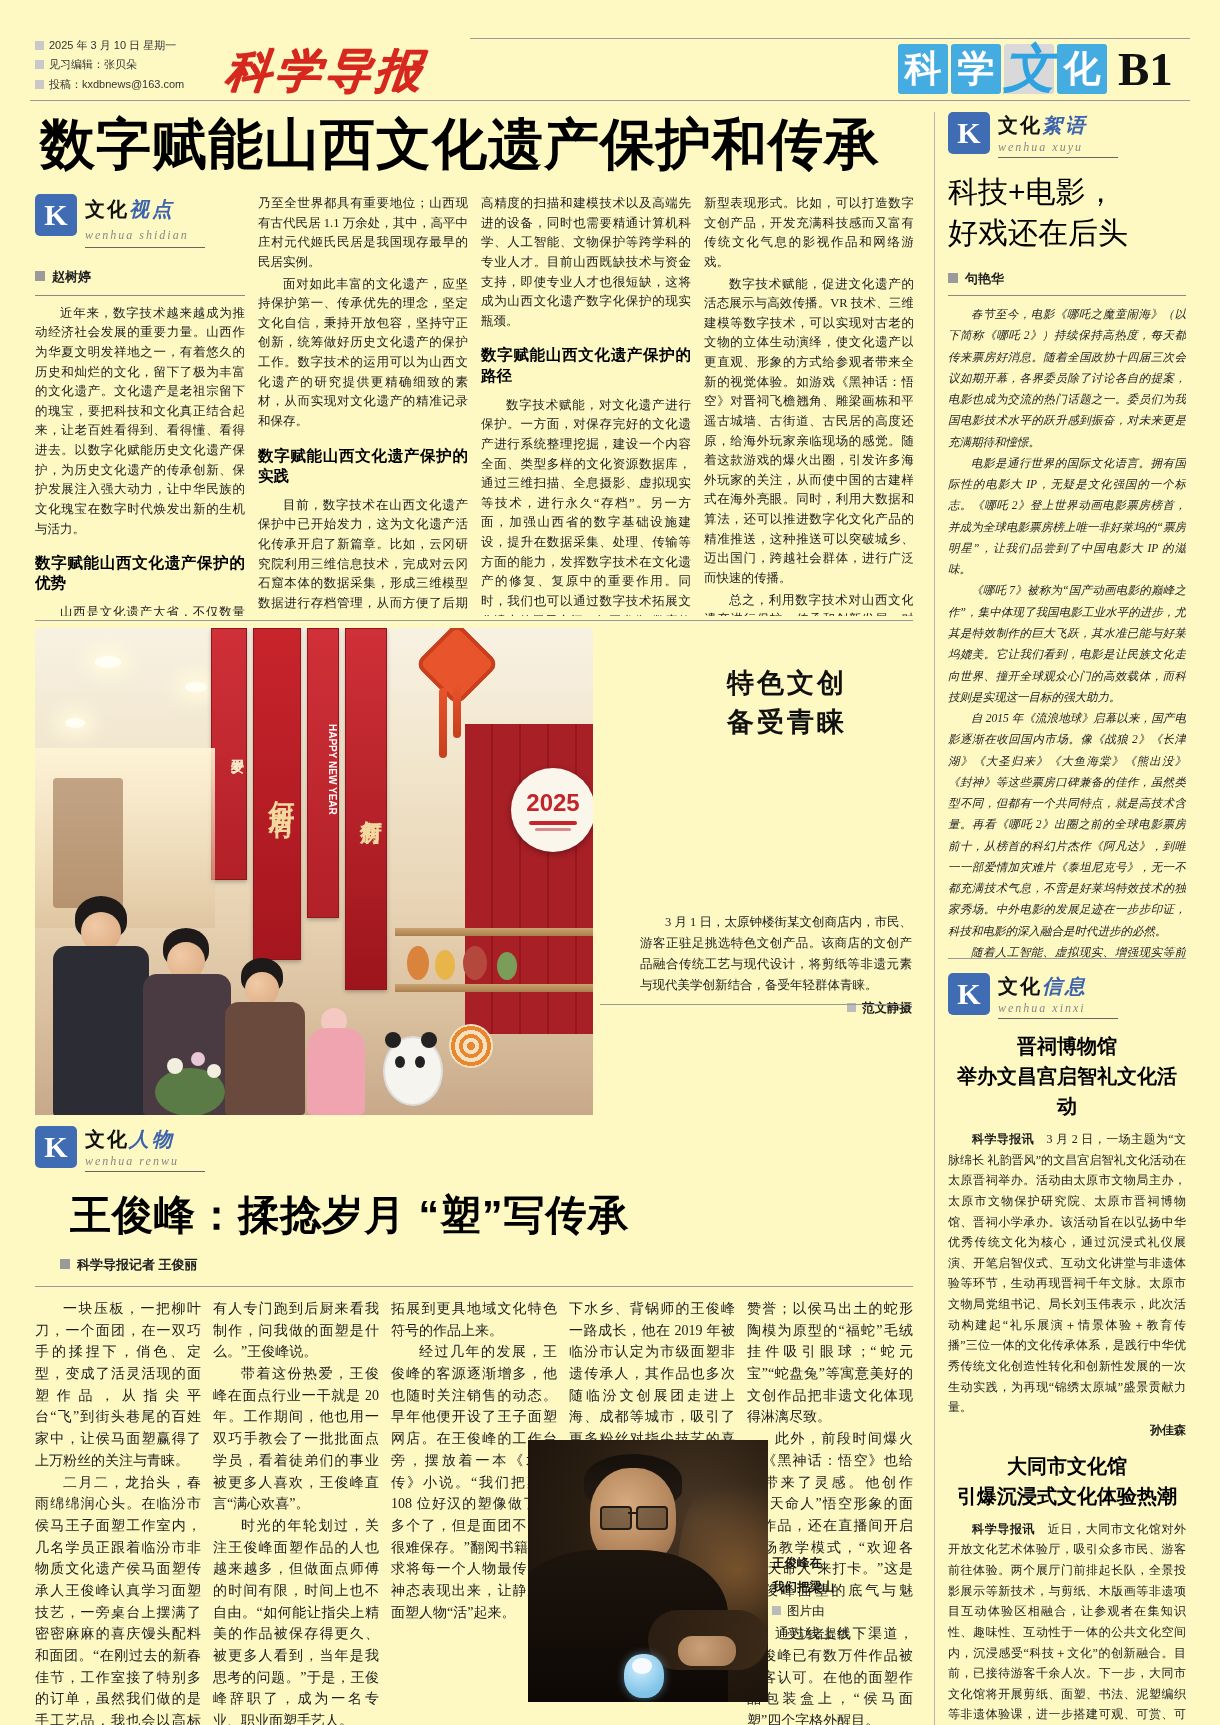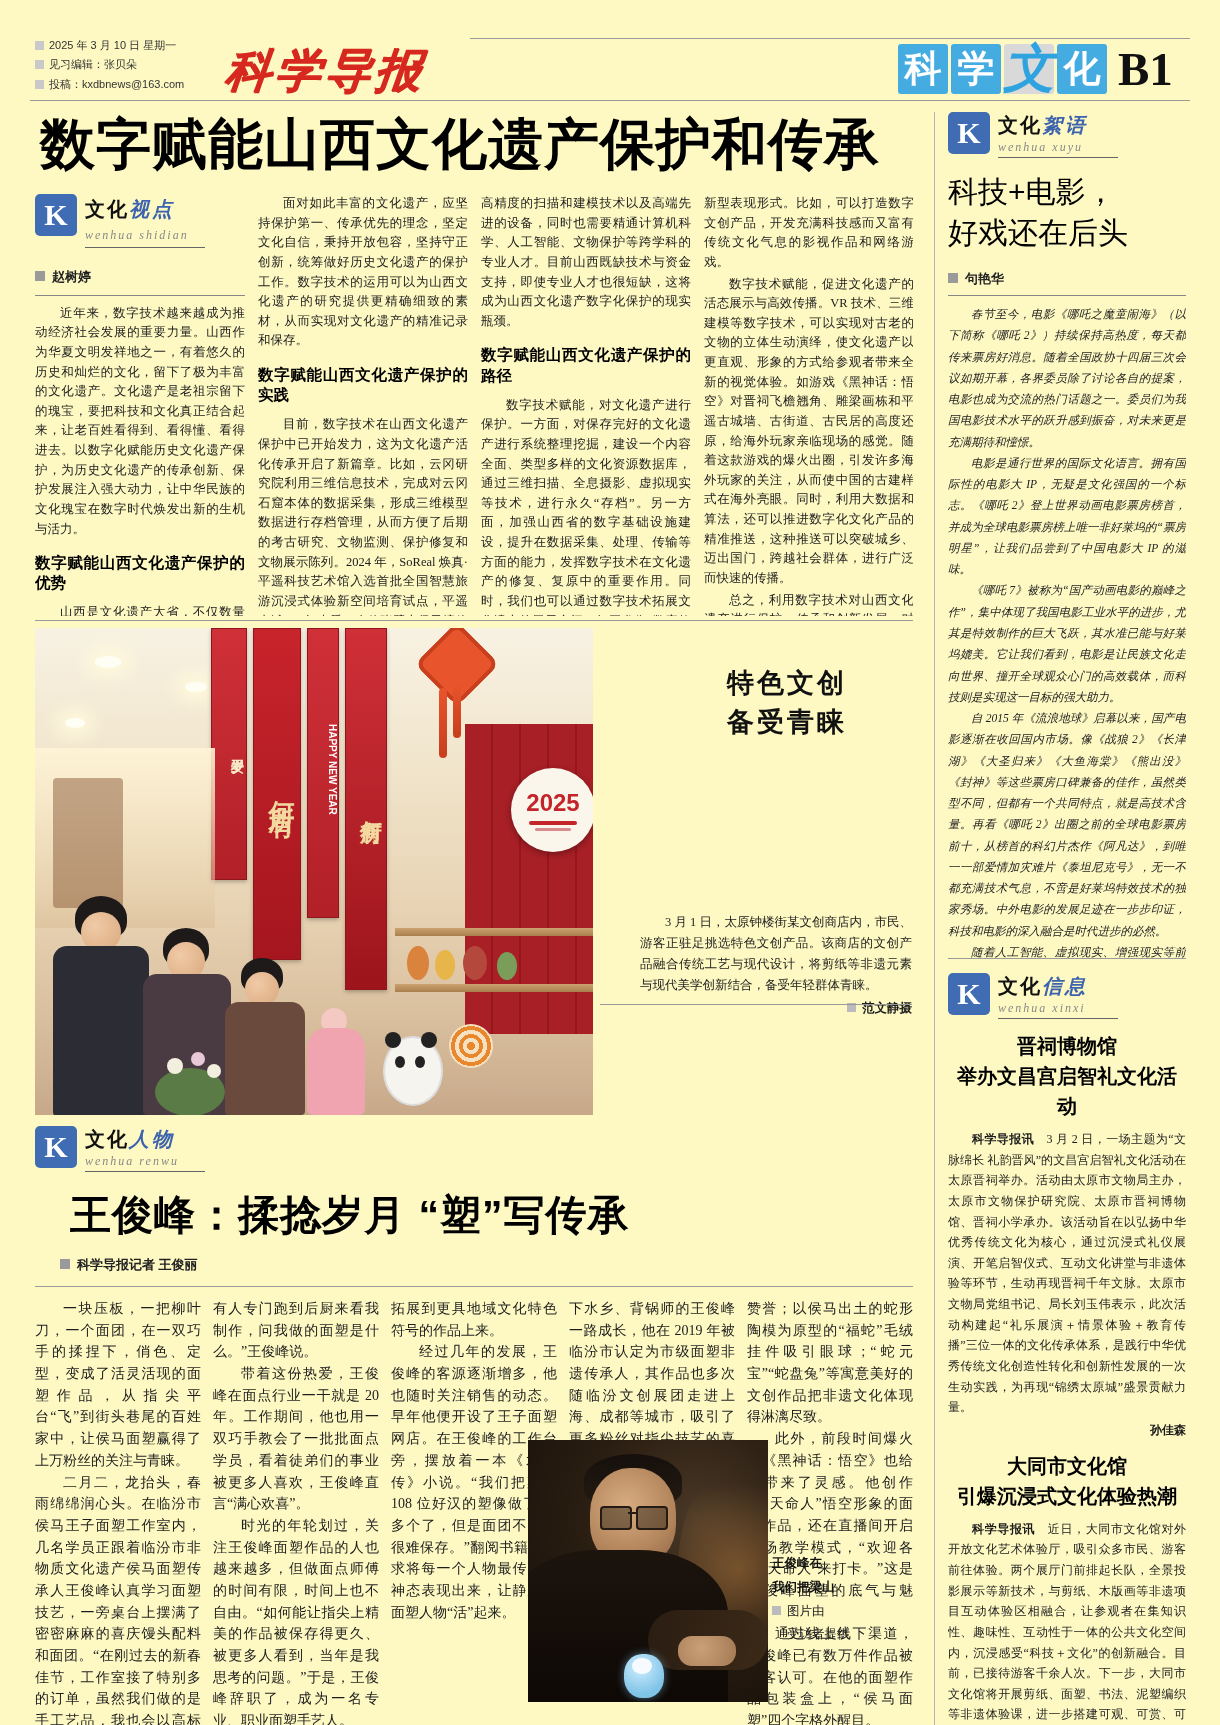--- a/index.html
+++ b/index.html
@@ -165,20 +165,21 @@
           <span class="kt-cn">文化</span><span class="kt-accent">视点</span>
           <div class="kt-py">wenhua  shidian</div>
         </div>
       </div>
       <div class="byline"><span class="sq"></span><span>赵树婷</span></div>
       <p>近年来，数字技术越来越成为推动经济社会发展的重要力量。山西作为华夏文明发祥地之一，有着悠久的历史和灿烂的文化，留下了极为丰富的文化遗产。文化遗产是老祖宗留下的瑰宝，要把科技和文化真正结合起来，让老百姓看得到、看得懂、看得进去。以数字化赋能历史文化遗产保护，为历史文化遗产的传承创新、保护发展注入强大动力，让中华民族的文化瑰宝在数字时代焕发出新的生机与活力。</p>
       <div class="subhead">数字赋能山西文化遗产保护的优势</div>
       <p>山西是文化遗产大省，不仅数量众多，而且保存较好。平遥古城、云冈石窟和五台山是山西省的 3 处世界文化遗产；山西的全国重点文物保护单位数量位居全国第一，有 531 处；山西现存壁画面积 5 万平方米，从唐代至清代彩塑 12000 余尊，这些艺术珍品在全国</p>
     </div>
     <div class="mcol">
+      <p style="text-indent:0;">乃至全世界都具有重要地位；山西现有古代民居 1.1 万余处，其中，高平中庄村元代姬氏民居是我国现存最早的民居实例。</p>
       <p>面对如此丰富的文化遗产，应坚持保护第一、传承优先的理念，坚定文化自信，秉持开放包容，坚持守正创新，统筹做好历史文化遗产的保护工作。数字技术的运用可以为山西文化遗产的研究提供更精确细致的素材，从而实现对文化遗产的精准记录和保存。</p>
       <div class="subhead">数字赋能山西文化遗产保护的实践</div>
       <p>目前，数字技术在山西文化遗产保护中已开始发力，这为文化遗产活化传承开启了新篇章。比如，云冈研究院利用三维信息技术，完成对云冈石窟本体的数据采集，形成三维模型数据进行存档管理，从而方便了后期的考古研究、文物监测、保护修复和文物展示陈列。2024 年，SoReal 焕真·平遥科技艺术馆入选首批全国智慧旅游沉浸式体验新空间培育试点，平遥古城 3D 灯光秀、介休张壁古堡灵境体验馆、MR 沉浸式大空间等 5 个项目入选山西文旅数字化应用创新 15 大案例，让静态的文化遗产活跃起来，实现可持续、创造性的传承。</p>
 
     </div>
     <div class="mcol">
       <p style="text-indent:0;">高精度的扫描和建模技术以及高端先进的设备，同时也需要精通计算机科学、人工智能、文物保护等跨学科的专业人才。目前山西既缺技术与资金支持，即使专业人才也很短缺，这将成为山西文化遗产数字化保护的现实瓶颈。</p>
       <div class="subhead">数字赋能山西文化遗产保护的路径</div>
       <p>数字技术赋能，对文化遗产进行保护。一方面，对保存完好的文化遗产进行系统整理挖掘，建设一个内容全面、类型多样的文化资源数据库，通过三维扫描、全息摄影、虚拟现实等技术，进行永久“存档”。另一方面，加强山西省的数字基础设施建设，提升在数据采集、处理、传输等方面的能力，发挥数字技术在文化遗产的修复、复原中的重要作用。同时，我们也可以通过数字技术拓展文化遗产的展示空间，如开发像“数字故宫”“云游敦煌”一样的资源库或小程序，营造真实可感的体验空间，让受众“云游”历史文化场景，获得全新的、如临现场的观感体验。</p>
 

